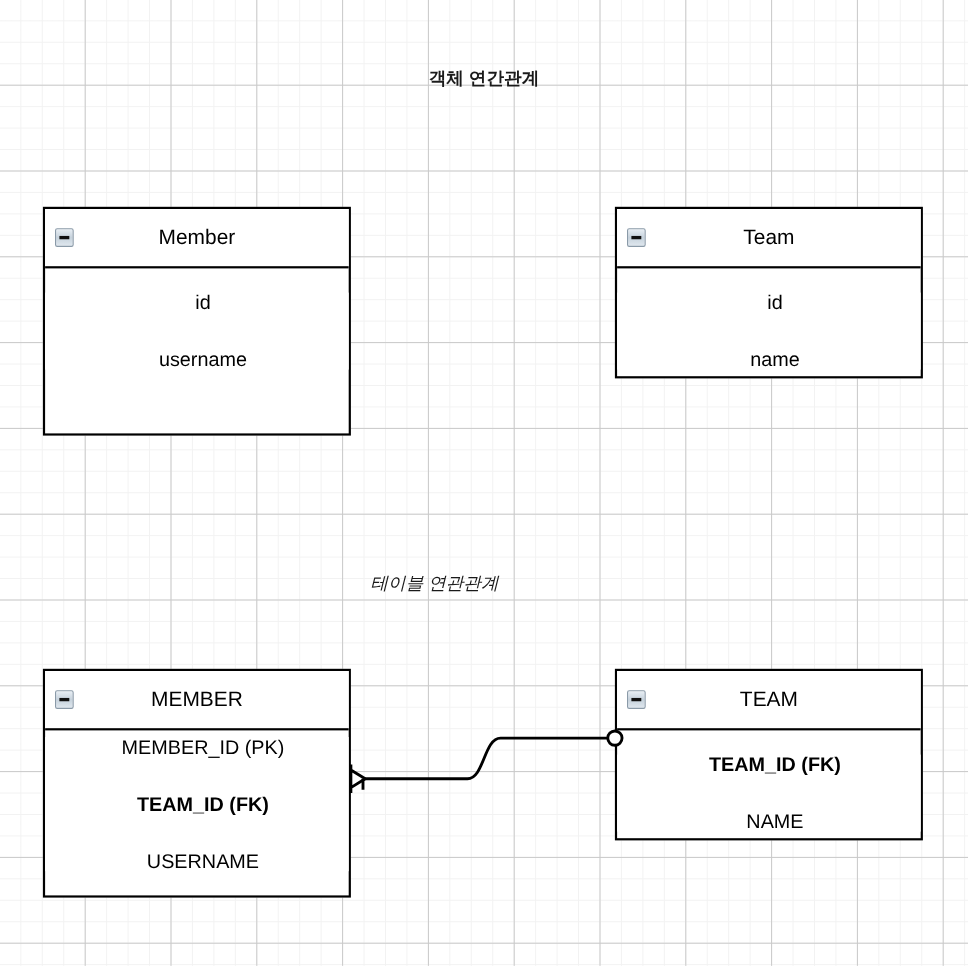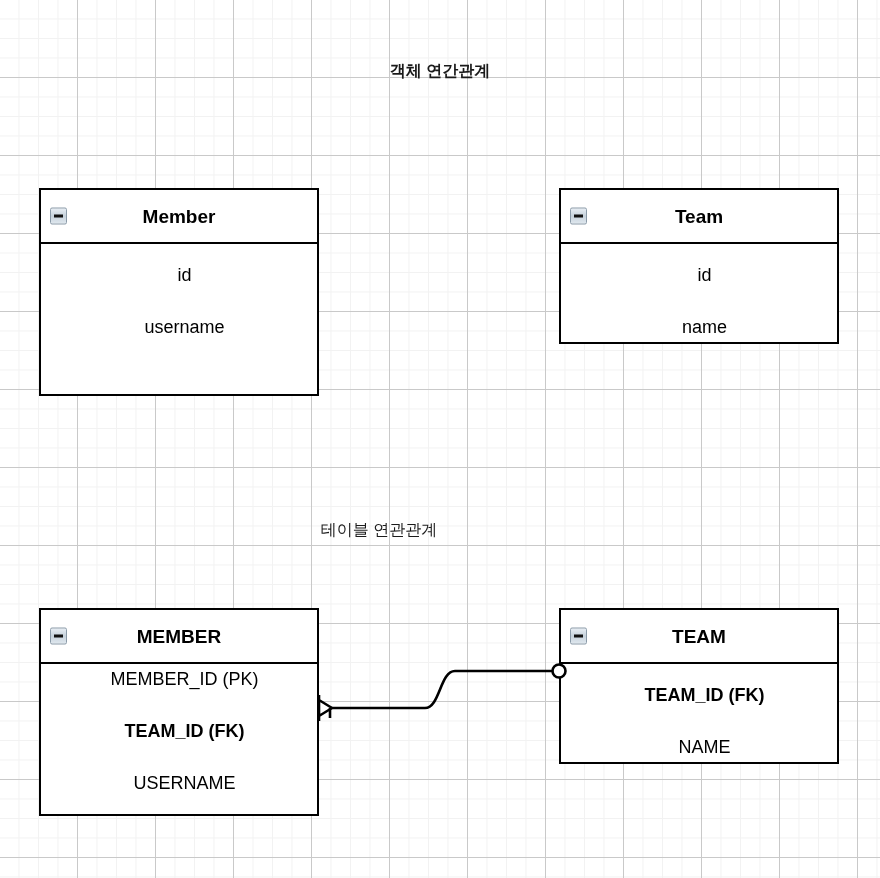--- a/index.html
+++ b/index.html
@@ -54,21 +54,21 @@
     border-bottom: 2px solid #000000;
     display: flex;
     align-items: center;
     justify-content: center;
     background: #ffffff;
   }
 
   .entity-title {
     font-size: 19px;
     color: #000000;
-    font-weight: 700;
+    font-weight: 400;
     line-height: 1;
   }
 
   .collapse-icon {
     position: absolute;
     left: 9px;
     top: 50%;
     transform: translateY(-50%);
     width: 17px;
     height: 17px;
@@ -114,21 +114,21 @@
     pointer-events: none;
   }
 </style>
 </head>
 <body>
 
 <div id="canvas">
 
   <div class="section-title" style="left:0; width:880px; top:61px;font-weight:bold;">객체 연간관계</div>
 
-  <div class="section-title" style="left:0; width:758px; top:520px;">테이블 연관관계</div>
+  <div class="section-title" style="left:16px; width:758px; top:520px;font-style:italic;">테이블 연관관계</div>
 
   <div class="entity" style="left:39px; top:188px; width:280px; height:208px;">
     <div class="entity-header">
       <span class="collapse-icon"></span>
       <span class="entity-title">Member</span>
     </div>
     <div class="entity-body">
       <div class="field" style="margin-top:22px;">id</div>
       <div class="field" style="margin-top:34px;">username</div>
     </div>

